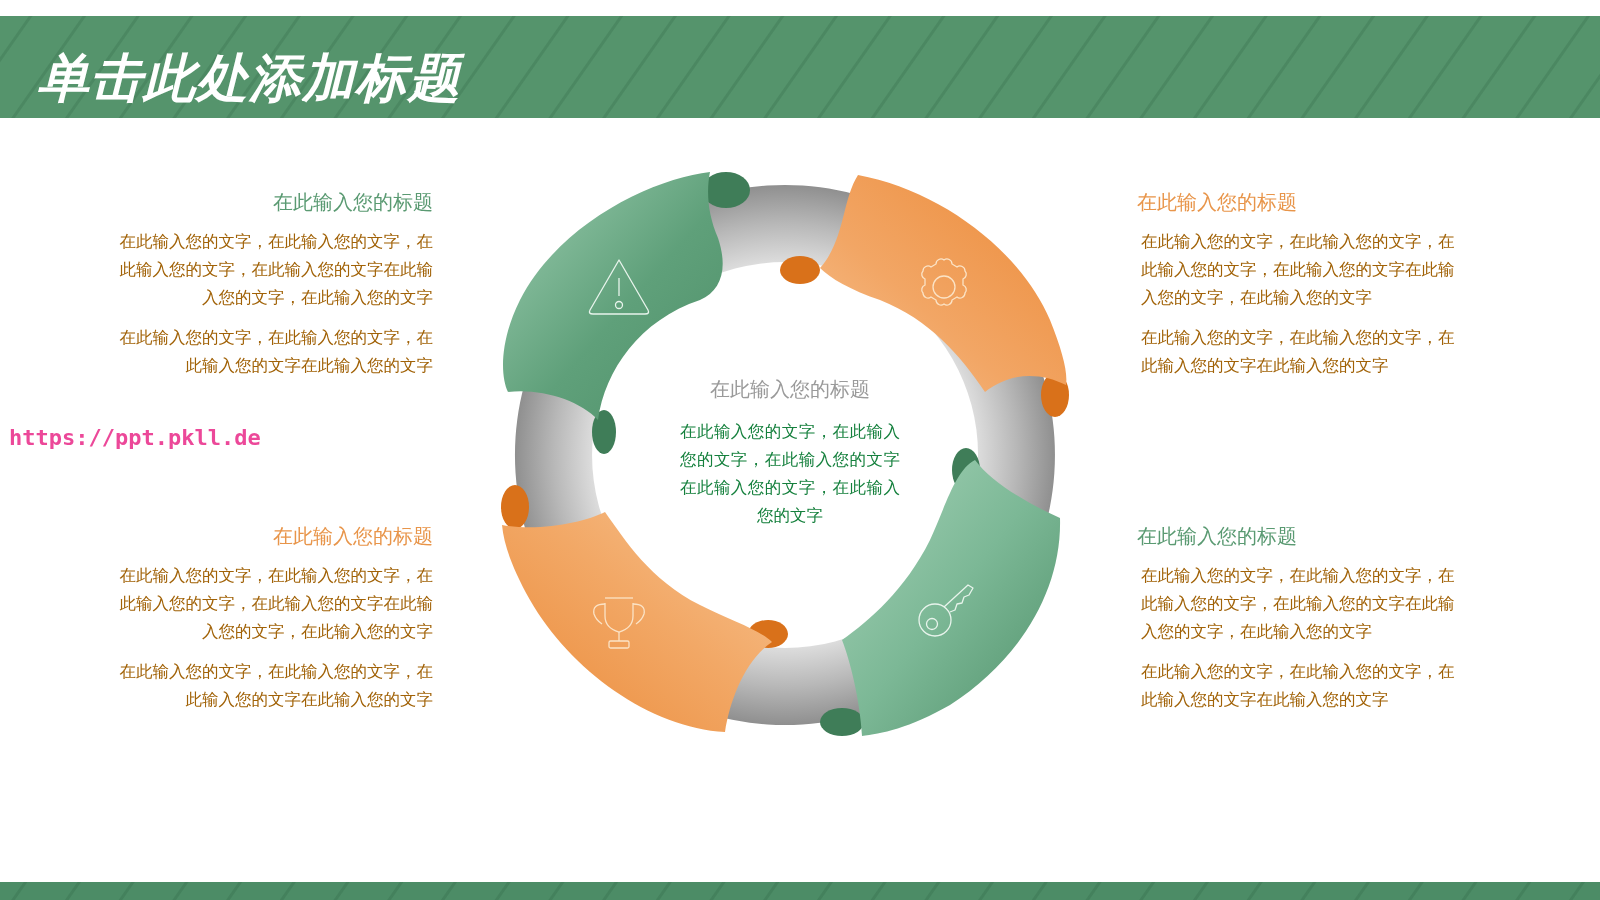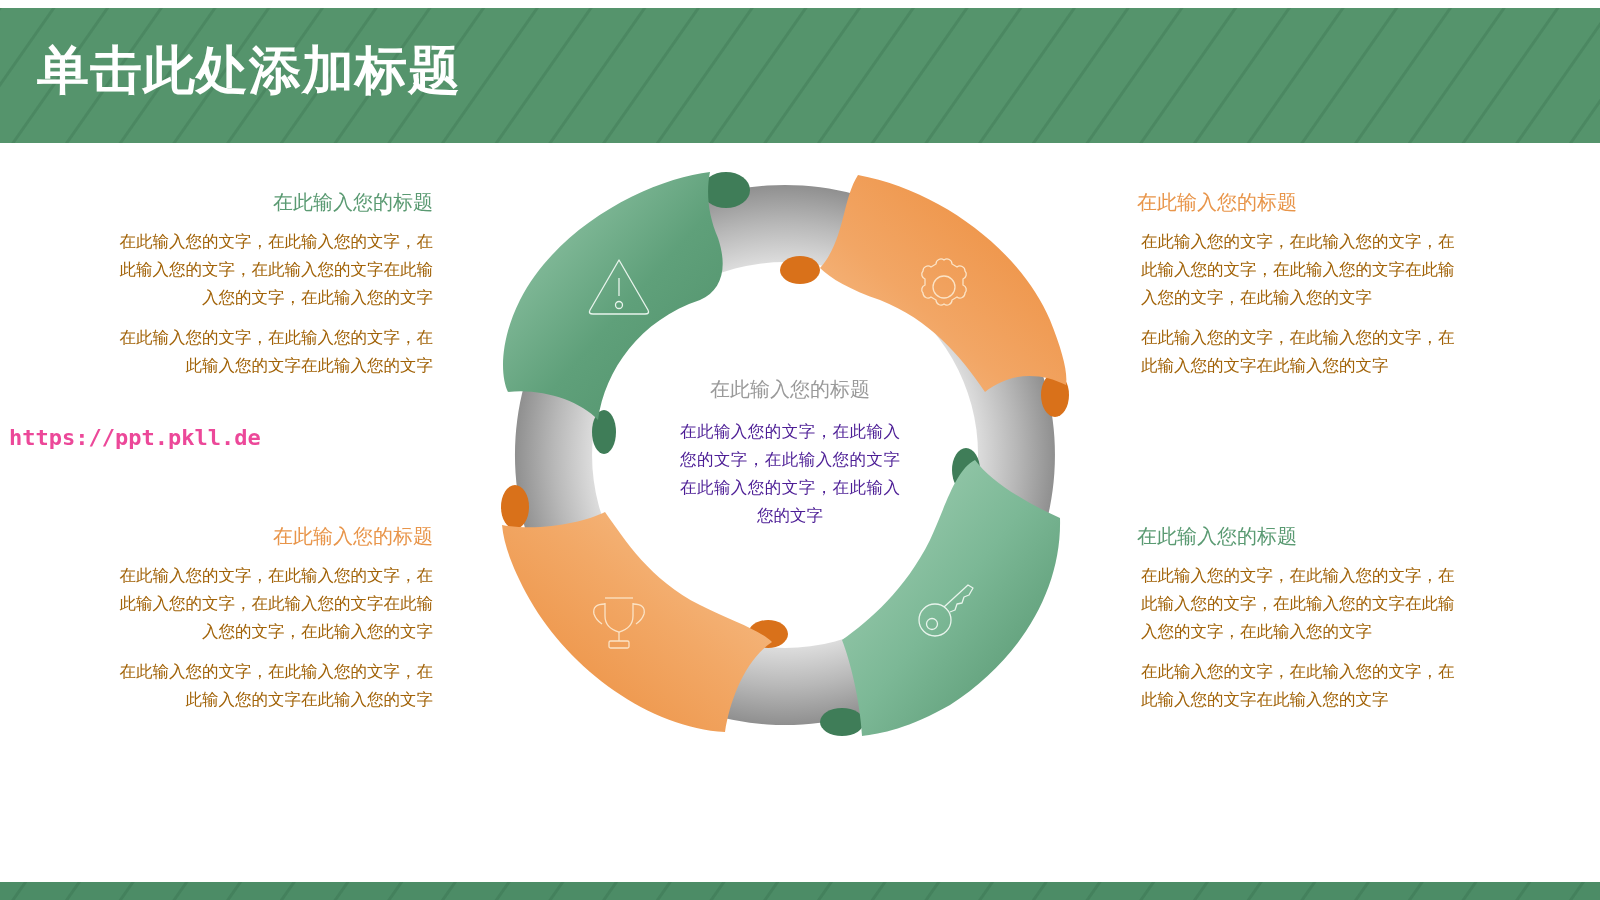--- a/index.html
+++ b/index.html
@@ -2,23 +2,24 @@
 <html><head>
 <meta charset="utf-8">
 <style>
   html, body { margin:0; padding:0; }
   body {
     width:1600px; height:900px; overflow:hidden; position:relative;
     background:#ffffff;
     font-family:"DejaVu Sans","Liberation Sans",sans-serif;
   }
   .header {
-    position:absolute; left:0; top:8px; width:1600px; height:135px;
+    position:absolute; left:0; top:16px; width:1600px; height:102px;
     background-color:#55946c;
     background-image:repeating-linear-gradient(-55deg, rgba(0,0,0,0) 0px, rgba(0,0,0,0) 22px, rgba(30,80,50,0.18) 23px, rgba(30,80,50,0.18) 25px, rgba(0,0,0,0) 26px, rgba(0,0,0,0) 44px);
+    font-style:italic;
   }
   .header-title {
     position:absolute; left:37px; top:30px;
     font-size:52px; font-weight:bold; color:#ffffff; letter-spacing:1px;
     line-height:64px;
   }
   .footer {
     position:absolute; left:0; top:882px; width:1600px; height:18px;
     background-color:#4c8c66;
     background-image:repeating-linear-gradient(-55deg, rgba(0,0,0,0) 0px, rgba(0,0,0,0) 22px, rgba(30,80,50,0.18) 23px, rgba(30,80,50,0.18) 25px, rgba(0,0,0,0) 26px, rgba(0,0,0,0) 44px);
@@ -31,21 +32,21 @@
   .block { position:absolute; width:330px; }
   .block.left { text-align:right; }
   .block.right { text-align:left; }
   .block-title { font-size:20px; line-height:28px; margin-bottom:12px; }
   .block-para { font-size:16.5px; line-height:28px; color:#a16207; margin:0 0 12px 4px; }
   .block.left .block-para { text-align:right; }
   .center-text {
     position:absolute; left:680px; top:374px; width:220px; text-align:center;
   }
   .center-title { font-size:20px; color:#9a9a9a; line-height:30px; margin-bottom:14px; }
-  .center-body { font-size:16.5px; color:#4c1d95; line-height:28px; text-align:justify; text-align-last:center; }
+  .center-body { font-size:16.5px; color:#15803d; line-height:28px; text-align:justify; text-align-last:center; }
   svg.ring { position:absolute; left:0; top:0; }
 </style>
 </head>
 <body>
 
 <div class="header">
   <div class="header-title">单击此处添加标题</div>
 </div>
 
 <div class="watermark">https://ppt.pkll.de</div>

